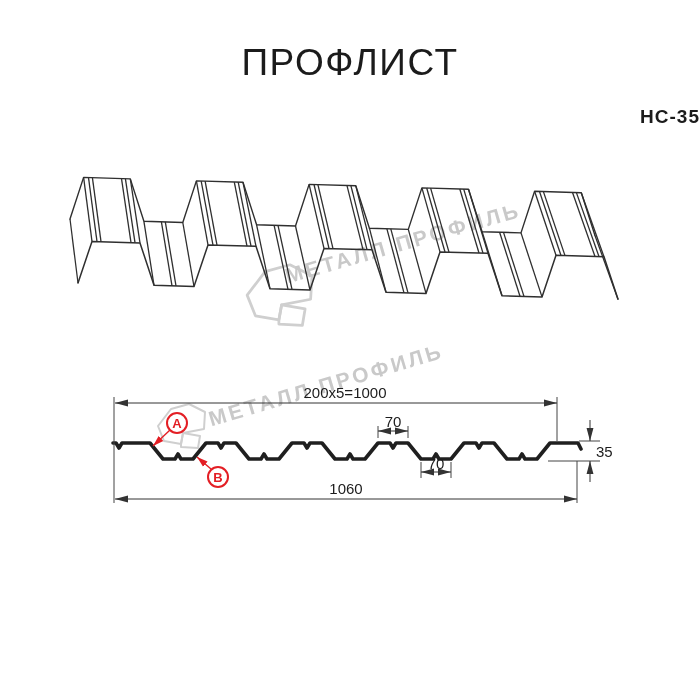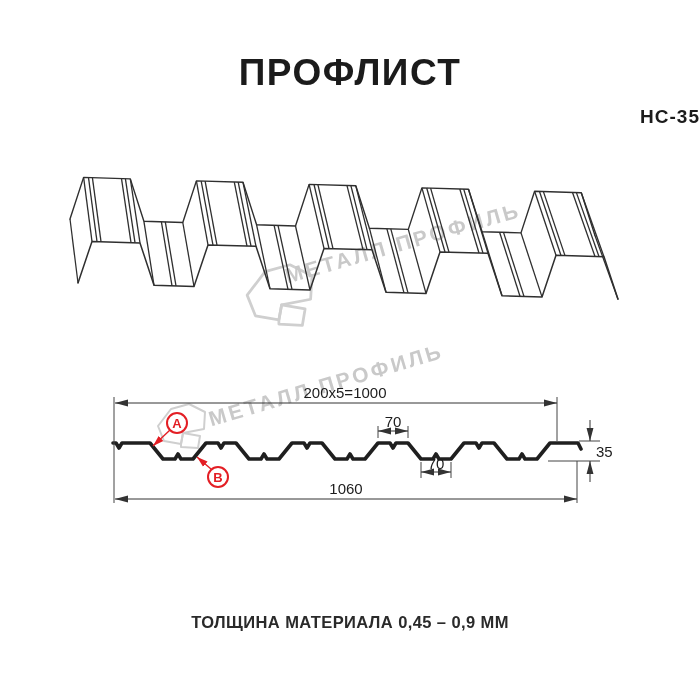--- a/index.html
+++ b/index.html
@@ -1,19 +1,19 @@
 <!DOCTYPE html>
 <html><head>
 <meta charset="utf-8">
 <style>
   html,body{margin:0;padding:0;background:#fff;}
   #stage{position:relative;width:700px;height:700px;background:#ffffff;overflow:hidden;
          font-family:"Liberation Sans", sans-serif;}
-  .page-title{position:absolute;left:0;top:52px;width:700px;text-align:center;
-    font-size:37px;font-weight:bold;letter-spacing:1.5px;color:#1b1b1b;}
+  .page-title{position:absolute;left:0;top:42px;width:700px;text-align:center;
+    font-size:37px;font-weight:normal;letter-spacing:1.5px;color:#1b1b1b;}
   .page-subtitle{position:absolute;left:0;top:106px;width:700px;text-align:right;
     font-size:19px;font-weight:bold;letter-spacing:1px;color:#1b1b1b;}
   .page-caption{position:absolute;left:0;top:613px;width:700px;text-align:center;
     font-size:16.5px;font-weight:bold;letter-spacing:.4px;color:#2a2a2a;}
   svg{position:absolute;left:0;top:0;}
   .dim-line{stroke:#333;stroke-width:1;fill:none;}
   .ext-line{stroke:#444;stroke-width:1;fill:none;}
   .dim-text{font-size:15px;fill:#1c1c1c;}
   .wm-text{font-size:21px;font-weight:bold;letter-spacing:3px;}
   .callout-letter{font-size:13px;font-weight:bold;}
@@ -151,14 +151,13 @@
       <circle cx="177" cy="423" r="10" fill="#fff" stroke="#e31e24" stroke-width="2"></circle>
       <text class="callout-letter" x="177" y="427.5" text-anchor="middle" fill="#e31e24">A</text>
     </g>
     <g>
       <line x1="211" y1="469" x2="197" y2="457" stroke="#e31e24" stroke-width="1.4" marker-end="url(#redA)"></line>
       <circle cx="218" cy="477" r="10" fill="#fff" stroke="#e31e24" stroke-width="2"></circle>
       <text class="callout-letter" x="218" y="481.5" text-anchor="middle" fill="#e31e24">B</text>
     </g>
   </svg>
 
-  <div class="page-caption">ТОЛЩИНА МАТЕРИАЛА 0,45 – 0,9 ММ</div>
 </div>
 
 </body></html>

